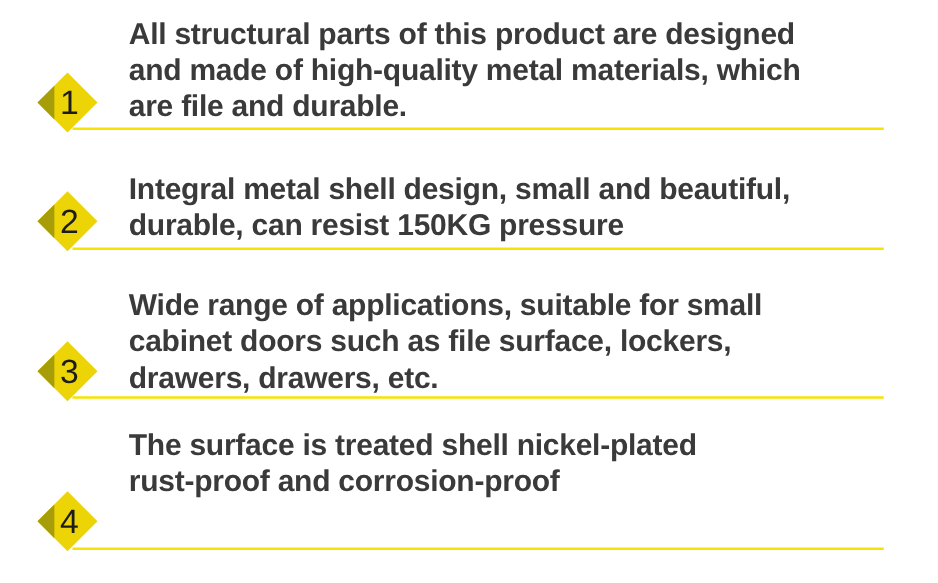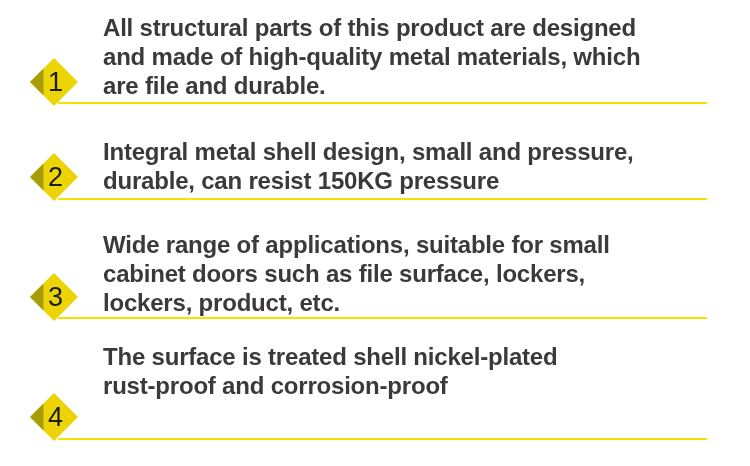--- a/index.html
+++ b/index.html
@@ -88,36 +88,36 @@
 
   <div class="underline" style="top:198px"></div>
   <div class="diamond" style="top:152px">
     <svg class="diamond-svg" viewBox="0 0 50 50" aria-hidden="true">
       <polygon class="dmain" points="25,1 49,25 25,49 1,25"></polygon>
       <polygon class="dfold" points="1,25 14.5,11.5 14.5,38.5"></polygon>
     </svg>
     <span class="dnum">2</span>
   </div>
   <div class="ftext" style="top:137px">
-    <div class="fline">Integral metal shell design, small and pressure,</div>
+    <div class="fline">Integral metal shell design, small and beautiful,</div>
     <div class="fline">durable, can resist 150KG pressure</div>
   </div>
 
   <div class="underline" style="top:317px"></div>
   <div class="diamond" style="top:272px">
     <svg class="diamond-svg" viewBox="0 0 50 50" aria-hidden="true">
       <polygon class="dmain" points="25,1 49,25 25,49 1,25"></polygon>
       <polygon class="dfold" points="1,25 14.5,11.5 14.5,38.5"></polygon>
     </svg>
     <span class="dnum">3</span>
   </div>
   <div class="ftext" style="top:230px">
     <div class="fline">Wide range of applications, suitable for small</div>
     <div class="fline">cabinet doors such as file surface, lockers,</div>
-    <div class="fline">lockers, product, etc.</div>
+    <div class="fline">drawers, drawers, etc.</div>
   </div>
 
   <div class="underline" style="top:438px"></div>
   <div class="diamond" style="top:392px">
     <svg class="diamond-svg" viewBox="0 0 50 50" aria-hidden="true">
       <polygon class="dmain" points="25,1 49,25 25,49 1,25"></polygon>
       <polygon class="dfold" points="1,25 14.5,11.5 14.5,38.5"></polygon>
     </svg>
     <span class="dnum">4</span>
   </div>

